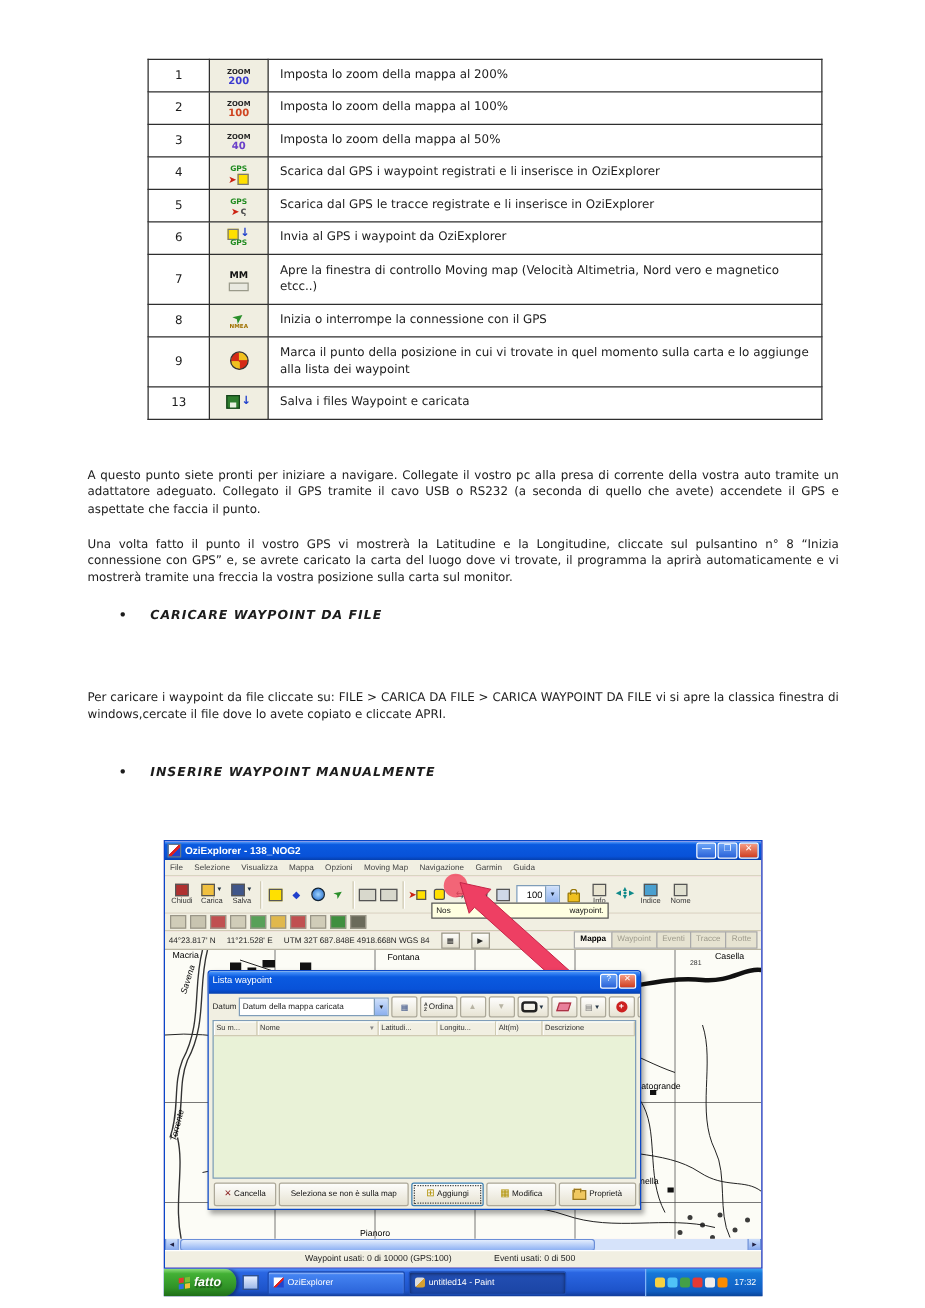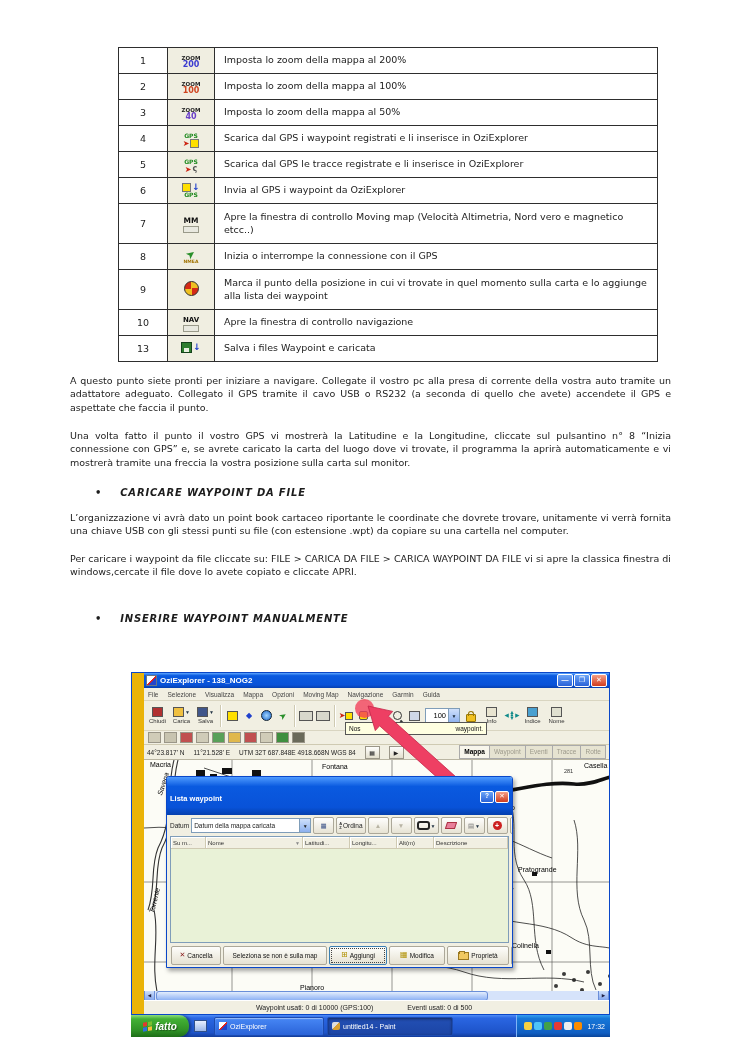--- a/index.html
+++ b/index.html
@@ -34,21 +34,21 @@
   .floppy{width:9px;height:9px;background:#2e7d2e;border:1px solid #14421a;position:relative;}
   .floppy:after{content:"";position:absolute;left:2px;bottom:0;width:5px;height:4px;background:#e8f0e0;}
   
   .para{position:absolute;left:70px;width:601px;text-align:justify;font-size:9.5px;line-height:13.4px;}
   .bullet-head{position:absolute;left:95px;display:flex;gap:18px;font-size:10px;font-weight:bold;
         font-style:italic;letter-spacing:.8px;}
   
   .shot{position:absolute;left:131px;top:672px;width:479px;height:365px;
         font-family:"Liberation Sans","DejaVu Sans",sans-serif;}
   .xp-window{position:absolute;left:0;top:0;right:0;bottom:22px;border:1px solid #0a47c8;
-        background:#eab308;display:flex;flex-direction:column;overflow:hidden;padding-left:12px;}
+        background:#f9a8d4;display:flex;flex-direction:column;overflow:hidden;}
   .tbar{height:15px;background:linear-gradient(180deg,#5da6ff 0%,#0a5ae0 18%,#0852d8 80%,#053fae 100%);
         display:flex;align-items:center;color:#fff;font-size:8px;font-weight:bold;padding:0 2px;flex:none;}
   .app-ic{width:9px;height:9px;background:linear-gradient(135deg,#fff 45%,#d22 45%,#d22 60%,#24c 60%);
         border:1px solid #678;margin-right:3px;}
   .win-btns{margin-left:auto;display:flex;gap:1px;}
   .wbtn{width:14px;height:11px;border:1px solid #fff;border-radius:2px;color:#fff;font-size:7px;
         line-height:9px;text-align:center;background:linear-gradient(#6ba4f7,#2a62d8);}
   .wbtn.close{background:linear-gradient(#f59e85,#cf3c1f);}
   .menubar{height:12px;display:flex;gap:9px;align-items:center;padding:0 4px;font-size:6.5px;
         color:#444;background:#f1efe2;border-bottom:1px solid #d9d5c1;flex:none;}
@@ -98,21 +98,21 @@
         border:1px solid #555;font-size:6.5px;color:#111;display:flex;justify-content:space-between;
         align-items:center;padding:0 3px;z-index:2;}
   .hl{position:absolute;left:224px;top:27px;width:19px;height:19px;border-radius:50%;
         background:rgba(242,62,88,.78);z-index:3;}
   .big-arrow{position:absolute;left:200px;top:26px;z-index:4;}
   
   .dlg{position:absolute;left:35px;top:104px;width:345px;height:190px;background:#f1efe2;
         border:1px solid #0a47c8;border-radius:3px 3px 0 0;box-shadow:2px 3px 4px rgba(0,0,0,.35);
         z-index:6;display:flex;flex-direction:column;overflow:hidden;}
   .dlg-tbar{height:14px;background:linear-gradient(180deg,#4f9bff 0%,#0a5ae0 25%,#0852d8 80%,#053fae 100%);
-        display:flex;align-items:flex-end;color:#fff;font-size:7.5px;font-weight:bold;padding:12px 3px;flex:none;}
+        display:flex;align-items:flex-start;color:#fff;font-size:7.5px;font-weight:normal;padding:2px 3px;flex:none;}
   .dlg-tbar .win-btns .wbtn{width:12px;height:10px;font-size:6.5px;line-height:8px;}
   .dlg-tools{height:21px;display:flex;align-items:center;gap:2px;padding:0 3px;font-size:6.5px;flex:none;overflow:hidden;}
   .combo{display:flex;align-items:center;height:13px;border:1px solid #7f9db9;background:#fff;width:118px;flex:none;}
   .combo .cv{flex:1;font-size:6.5px;padding-left:2px;white-space:nowrap;overflow:hidden;}
   .combo .zdd{width:10px;height:100%;background:linear-gradient(#cfe0fb,#8cb0ee);border-left:1px solid #7f9db9;
         font-size:5px;display:flex;align-items:center;justify-content:center;}
   .mini-btn{height:15px;min-width:15px;border:1px solid #aca899;border-radius:2px;
         background:linear-gradient(#fefefe,#e7e3d3);display:flex;align-items:center;justify-content:center;
         gap:1px;font-size:6.5px;padding:0 2px;flex:none;}
   .mini-btn.dis{color:#b8b4a4;}
@@ -241,49 +241,40 @@
       <td class="c-desc">Inizia o interrompe la connessione con il GPS</td>
     </tr>
     <tr class="h2">
       <td class="c-num">9</td>
       <td class="c-icon"><span class="ticon">
               <span class="quad-circle"></span>
             </span></td>
       <td class="c-desc">Marca il punto della posizione in cui vi trovate in quel momento sulla carta e lo aggiunge alla lista dei waypoint</td>
     </tr>
     <tr class="h1">
-      <td class="c-num">10</td>
-      <td class="c-icon"><span class="ticon">
-              <span class="nav-word">NAV</span>
-              <span class="mini-bar"></span>
-            </span></td>
-      <td class="c-desc">Apre la finestra di controllo navigazione</td>
-    </tr>
-    <tr class="h1">
       <td class="c-num">13</td>
       <td class="c-icon"><span class="ticon">
               <span class="icon-row">
                 <span class="floppy"></span>
                 <span class="blue-dn">↓</span>
               </span>
             </span></td>
       <td class="c-desc">Salva i files Waypoint e caricata</td>
     </tr>
   </tbody>
     </table>
 
   <div class="para" style="top:374px">A questo punto siete pronti per iniziare a navigare. Collegate il vostro pc alla presa di corrente della vostra auto tramite un adattatore adeguato. Collegato il GPS tramite il cavo USB o RS232 (a seconda di quello che avete) accendete il GPS e aspettate che faccia il punto.</div>
   <div class="para" style="top:429px">Una volta fatto il punto il vostro GPS vi mostrerà la Latitudine e la Longitudine, cliccate sul pulsantino n° 8 “Inizia connessione con GPS” e, se avrete caricato la carta del luogo dove vi trovate, il programma la aprirà automaticamente e vi mostrerà tramite una freccia la vostra posizione sulla carta sul monitor.</div>
 
   <div class="bullet-head" style="top:487px">
     <span>•</span>
     <span>CARICARE WAYPOINT DA FILE</span>
   </div>
 
-  <div class="para" style="top:511px">L’organizzazione vi avrà dato un point book cartaceo riportante le coordinate che dovrete trovare, unitamente vi verrà fornita una chiave USB con gli stessi punti su file (con estensione .wpt) da copiare su una cartella nel computer.</div>
   <div class="para" style="top:552px">Per caricare i waypoint da file cliccate su: FILE &gt; CARICA DA FILE &gt; CARICA WAYPOINT DA FILE vi si apre la classica finestra di windows,cercate il file dove lo avete copiato e cliccate APRI.</div>
 
   <div class="bullet-head" style="top:613px">
     <span>•</span>
     <span>INSERIRE WAYPOINT MANUALMENTE</span>
   </div>
 
 
   <div class="shot">
 

